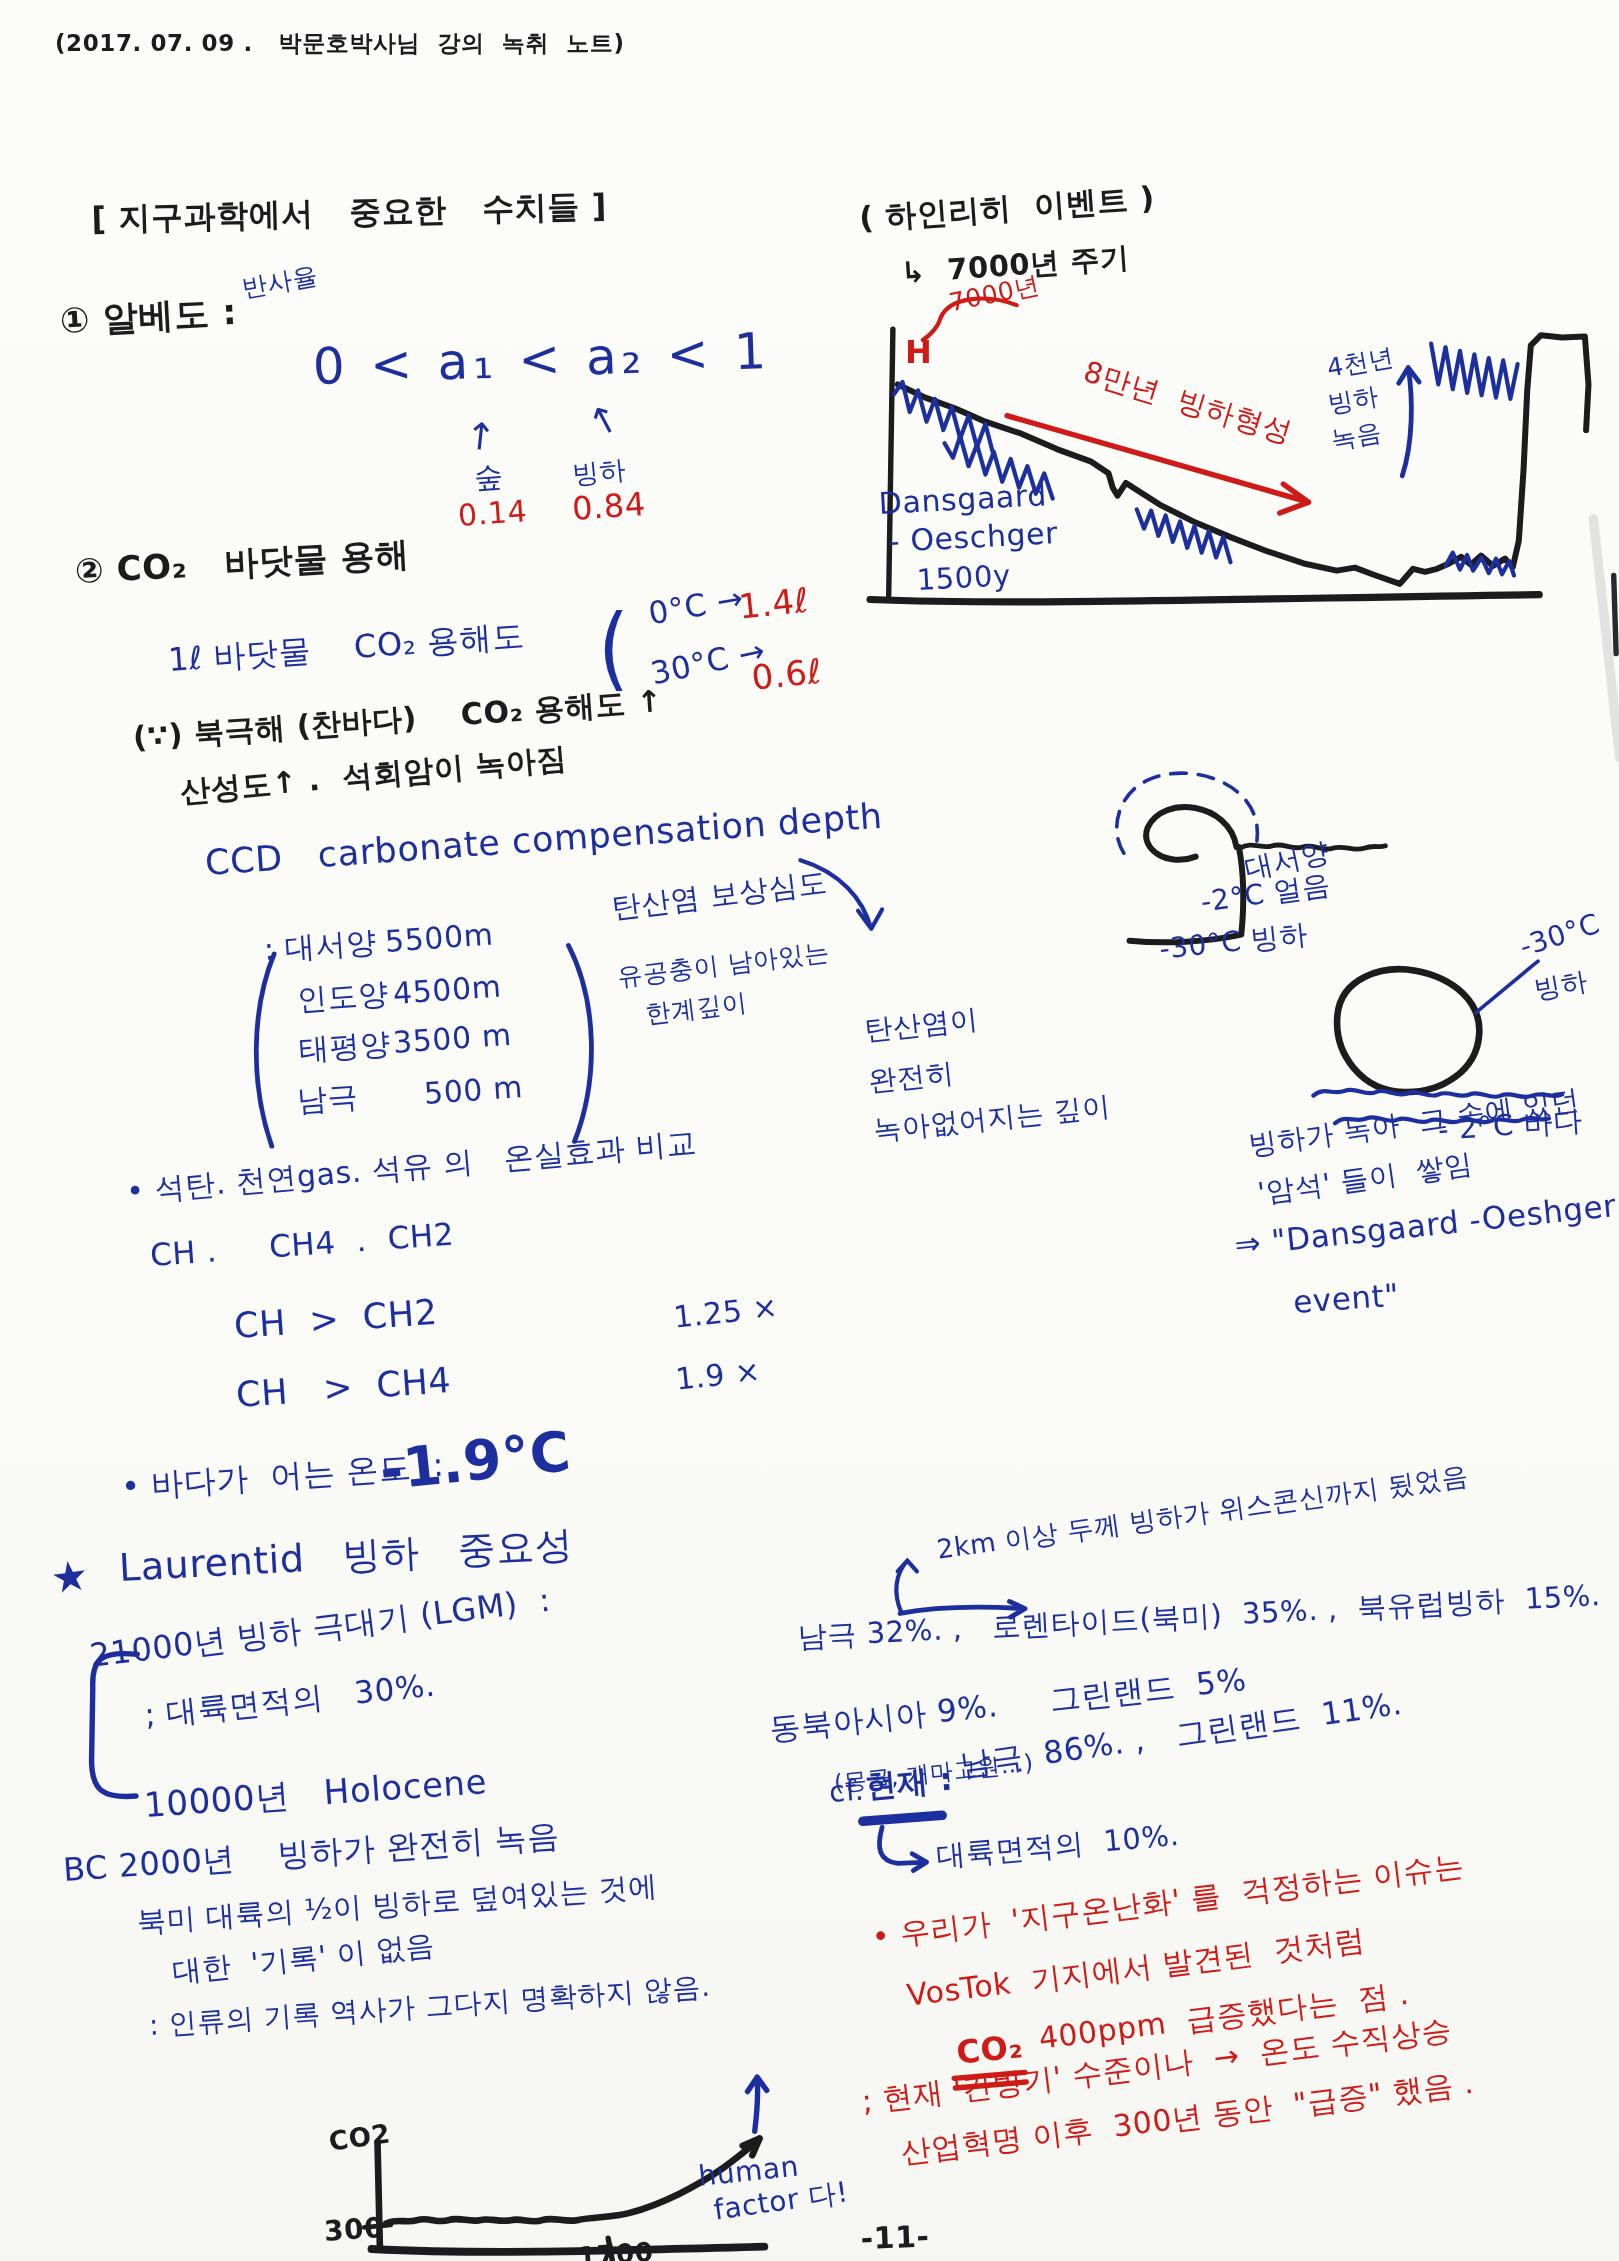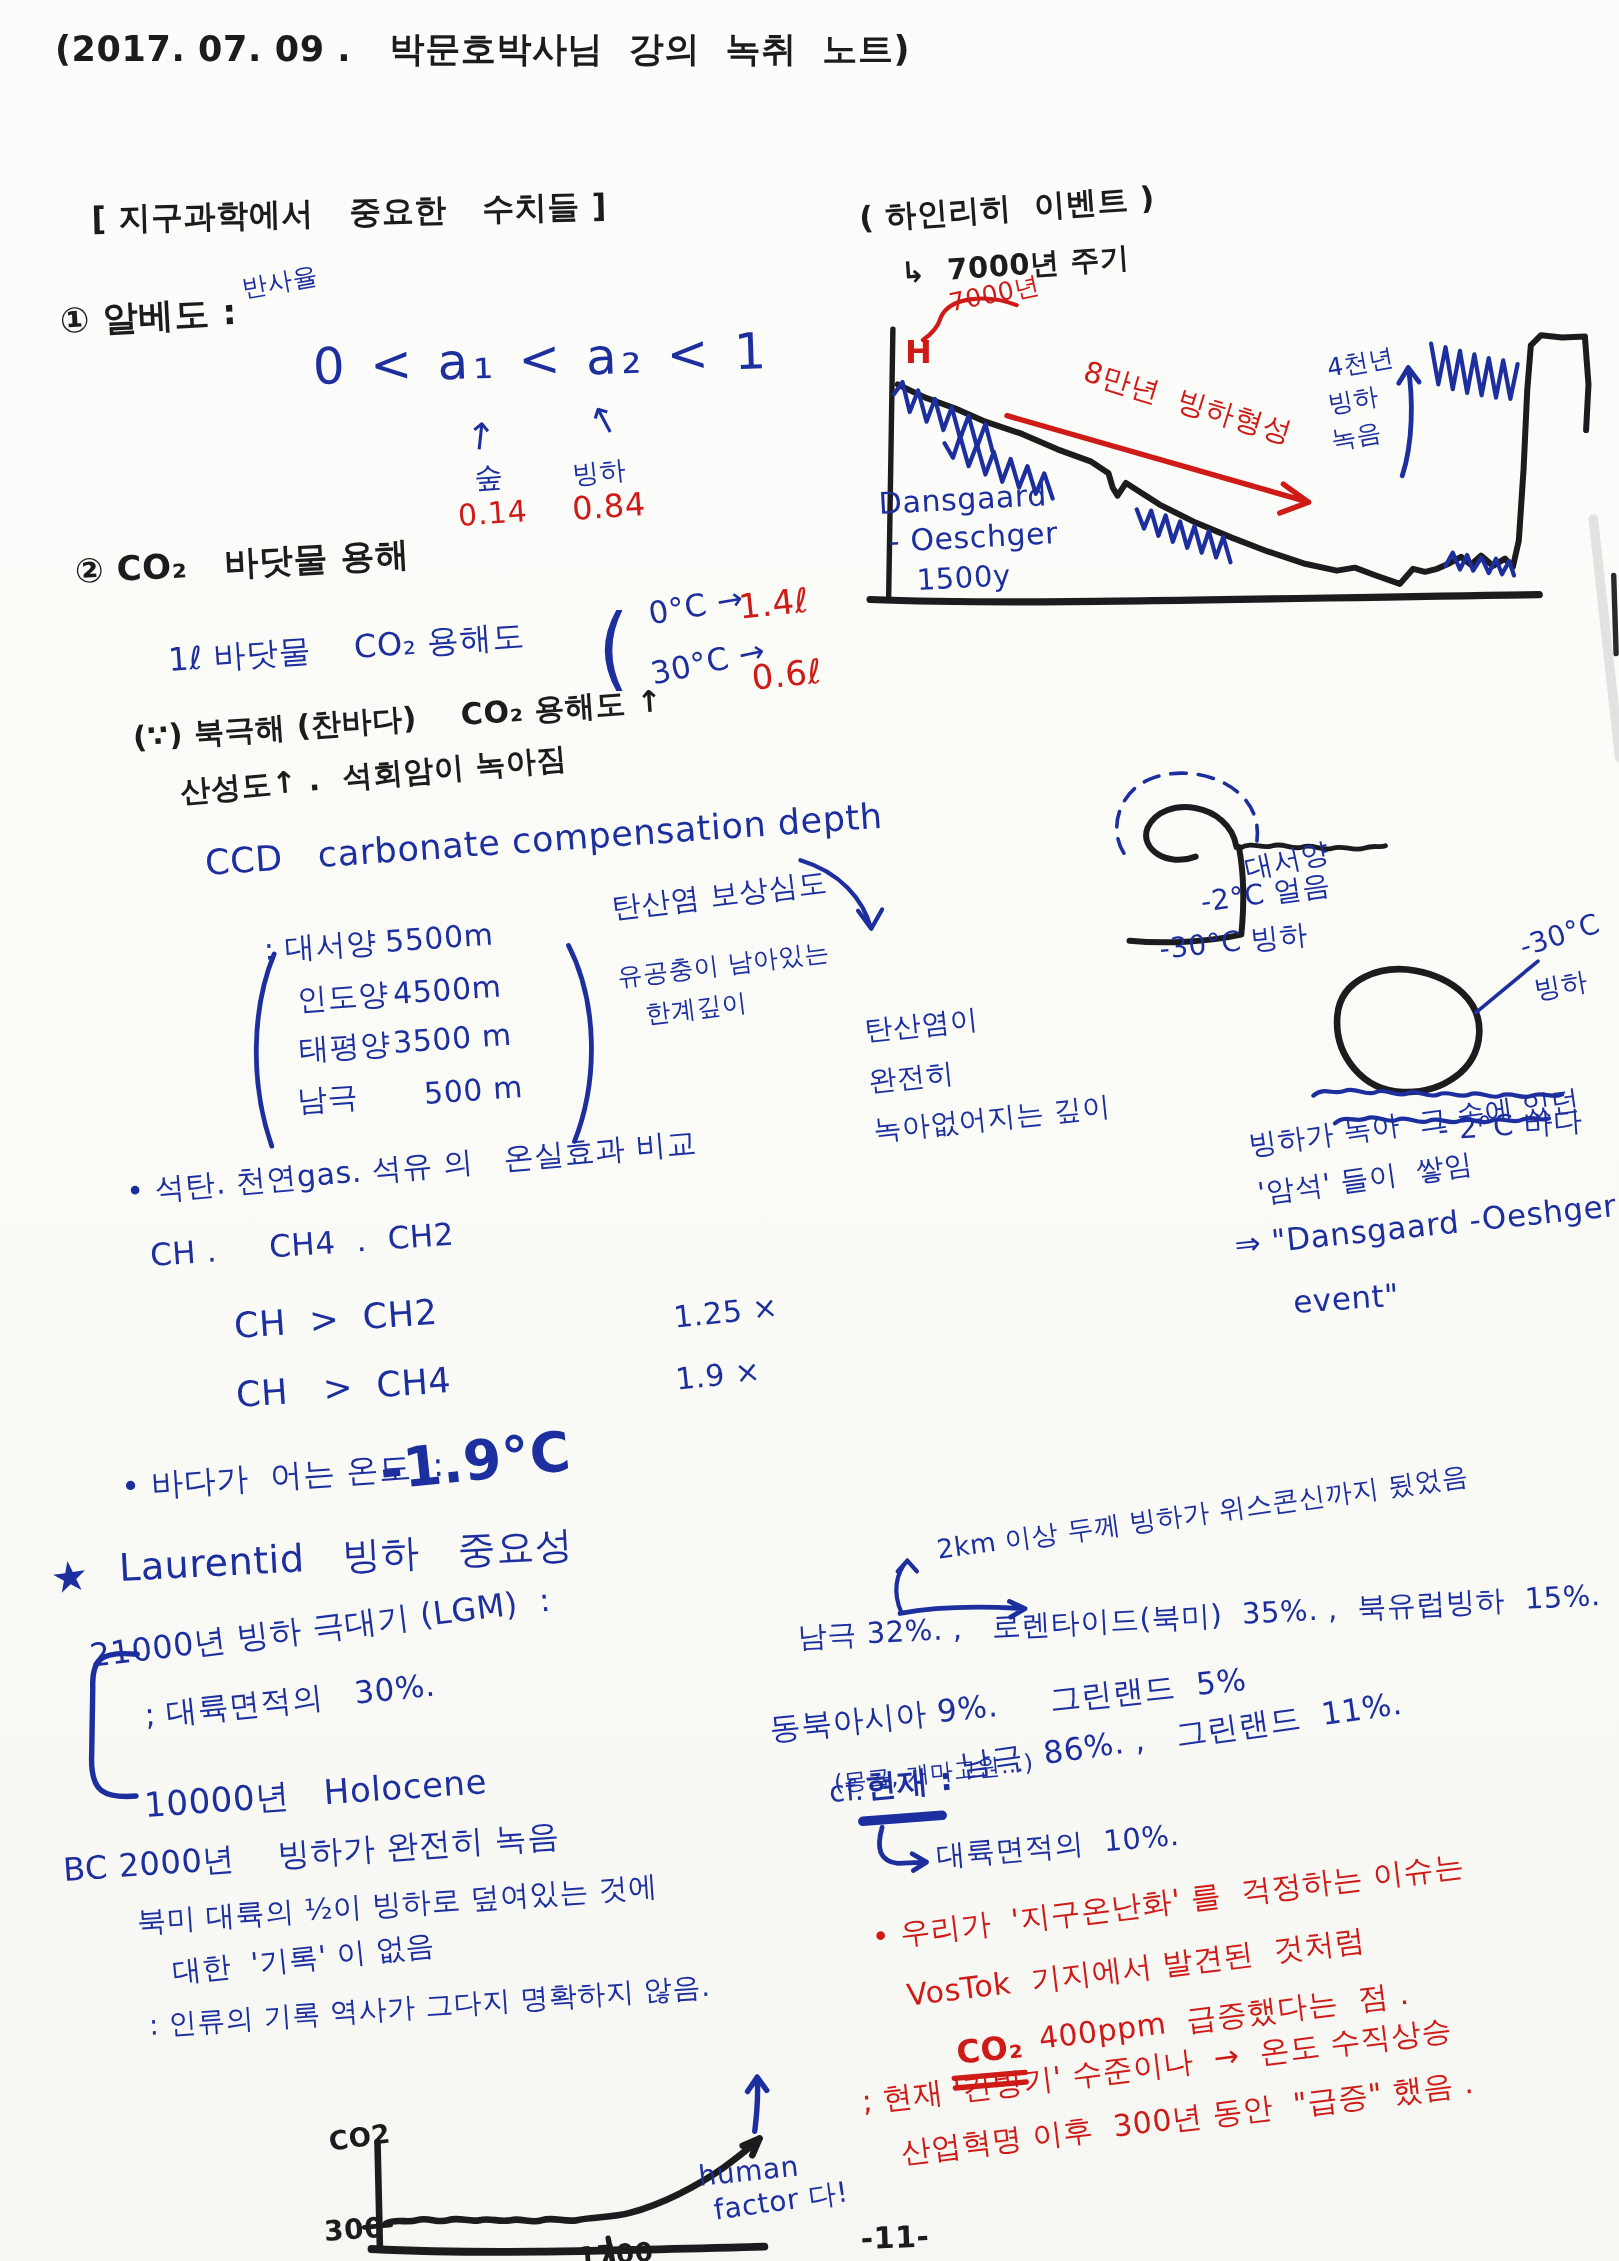--- a/index.html
+++ b/index.html
@@ -114,21 +114,21 @@
                C1100,3670 1160,3640 1205,3608 C1232,3588 1252,3572 1264,3560 M1264,3560 L1236,3572 M1264,3560 L1252,3588"></path>
       <path stroke="#1d2f9e" stroke-width="9" d="M1256,3548 C1260,3516 1262,3486 1260,3458 M1260,3458 L1244,3482 M1260,3458 L1276,3480"></path>
     </g>
 
     <g>
       <path stroke="#2a2a2e" stroke-width="9" d="M2686,958 L2690,1088"></path>
       <path stroke="#c9c9ce" stroke-width="16" opacity="0.5" d="M2652,864 L2696,1262"></path>
     </g>
   </svg>
 
-  <div class="t bold" style="left:55px;top:31px;font-size:35px;">(2017. 07. 09 .   박문호박사님  강의  녹취  노트)</div>
+  <div class="t bold" style="left:55px;top:31px;font-size:23px;">(2017. 07. 09 .   박문호박사님  강의  녹취  노트)</div>
 
   <div class="t bold" style="left:91px;top:203px;font-size:32px;transform:rotate(-1.5deg);">[ 지구과학에서   중요한   수치들 ]</div>
 
   <div class="t bold" style="left:59px;top:303px;font-size:35px;transform:rotate(-3deg);">① 알베도 :</div>
   <div class="t blue" style="left:240px;top:276px;font-size:25px;transform:rotate(-10deg);">반사율</div>
   <div class="t blue" style="left:312px;top:341px;font-size:50px;letter-spacing:4.8px;transform:rotate(-2deg);">0 &lt; a₁ &lt; a₂ &lt; 1</div>
   <div class="t blue" style="left:467px;top:417px;font-size:37px;transform:rotate(6deg);">↑</div>
   <div class="t blue" style="left:582px;top:412px;font-size:37px;transform:rotate(-28deg);">↑</div>
   <div class="t blue" style="left:473px;top:463px;font-size:29px;transform:rotate(-4deg);">숲</div>
   <div class="t blue" style="left:571px;top:461px;font-size:26.4px;transform:rotate(-6deg);">빙하</div>

